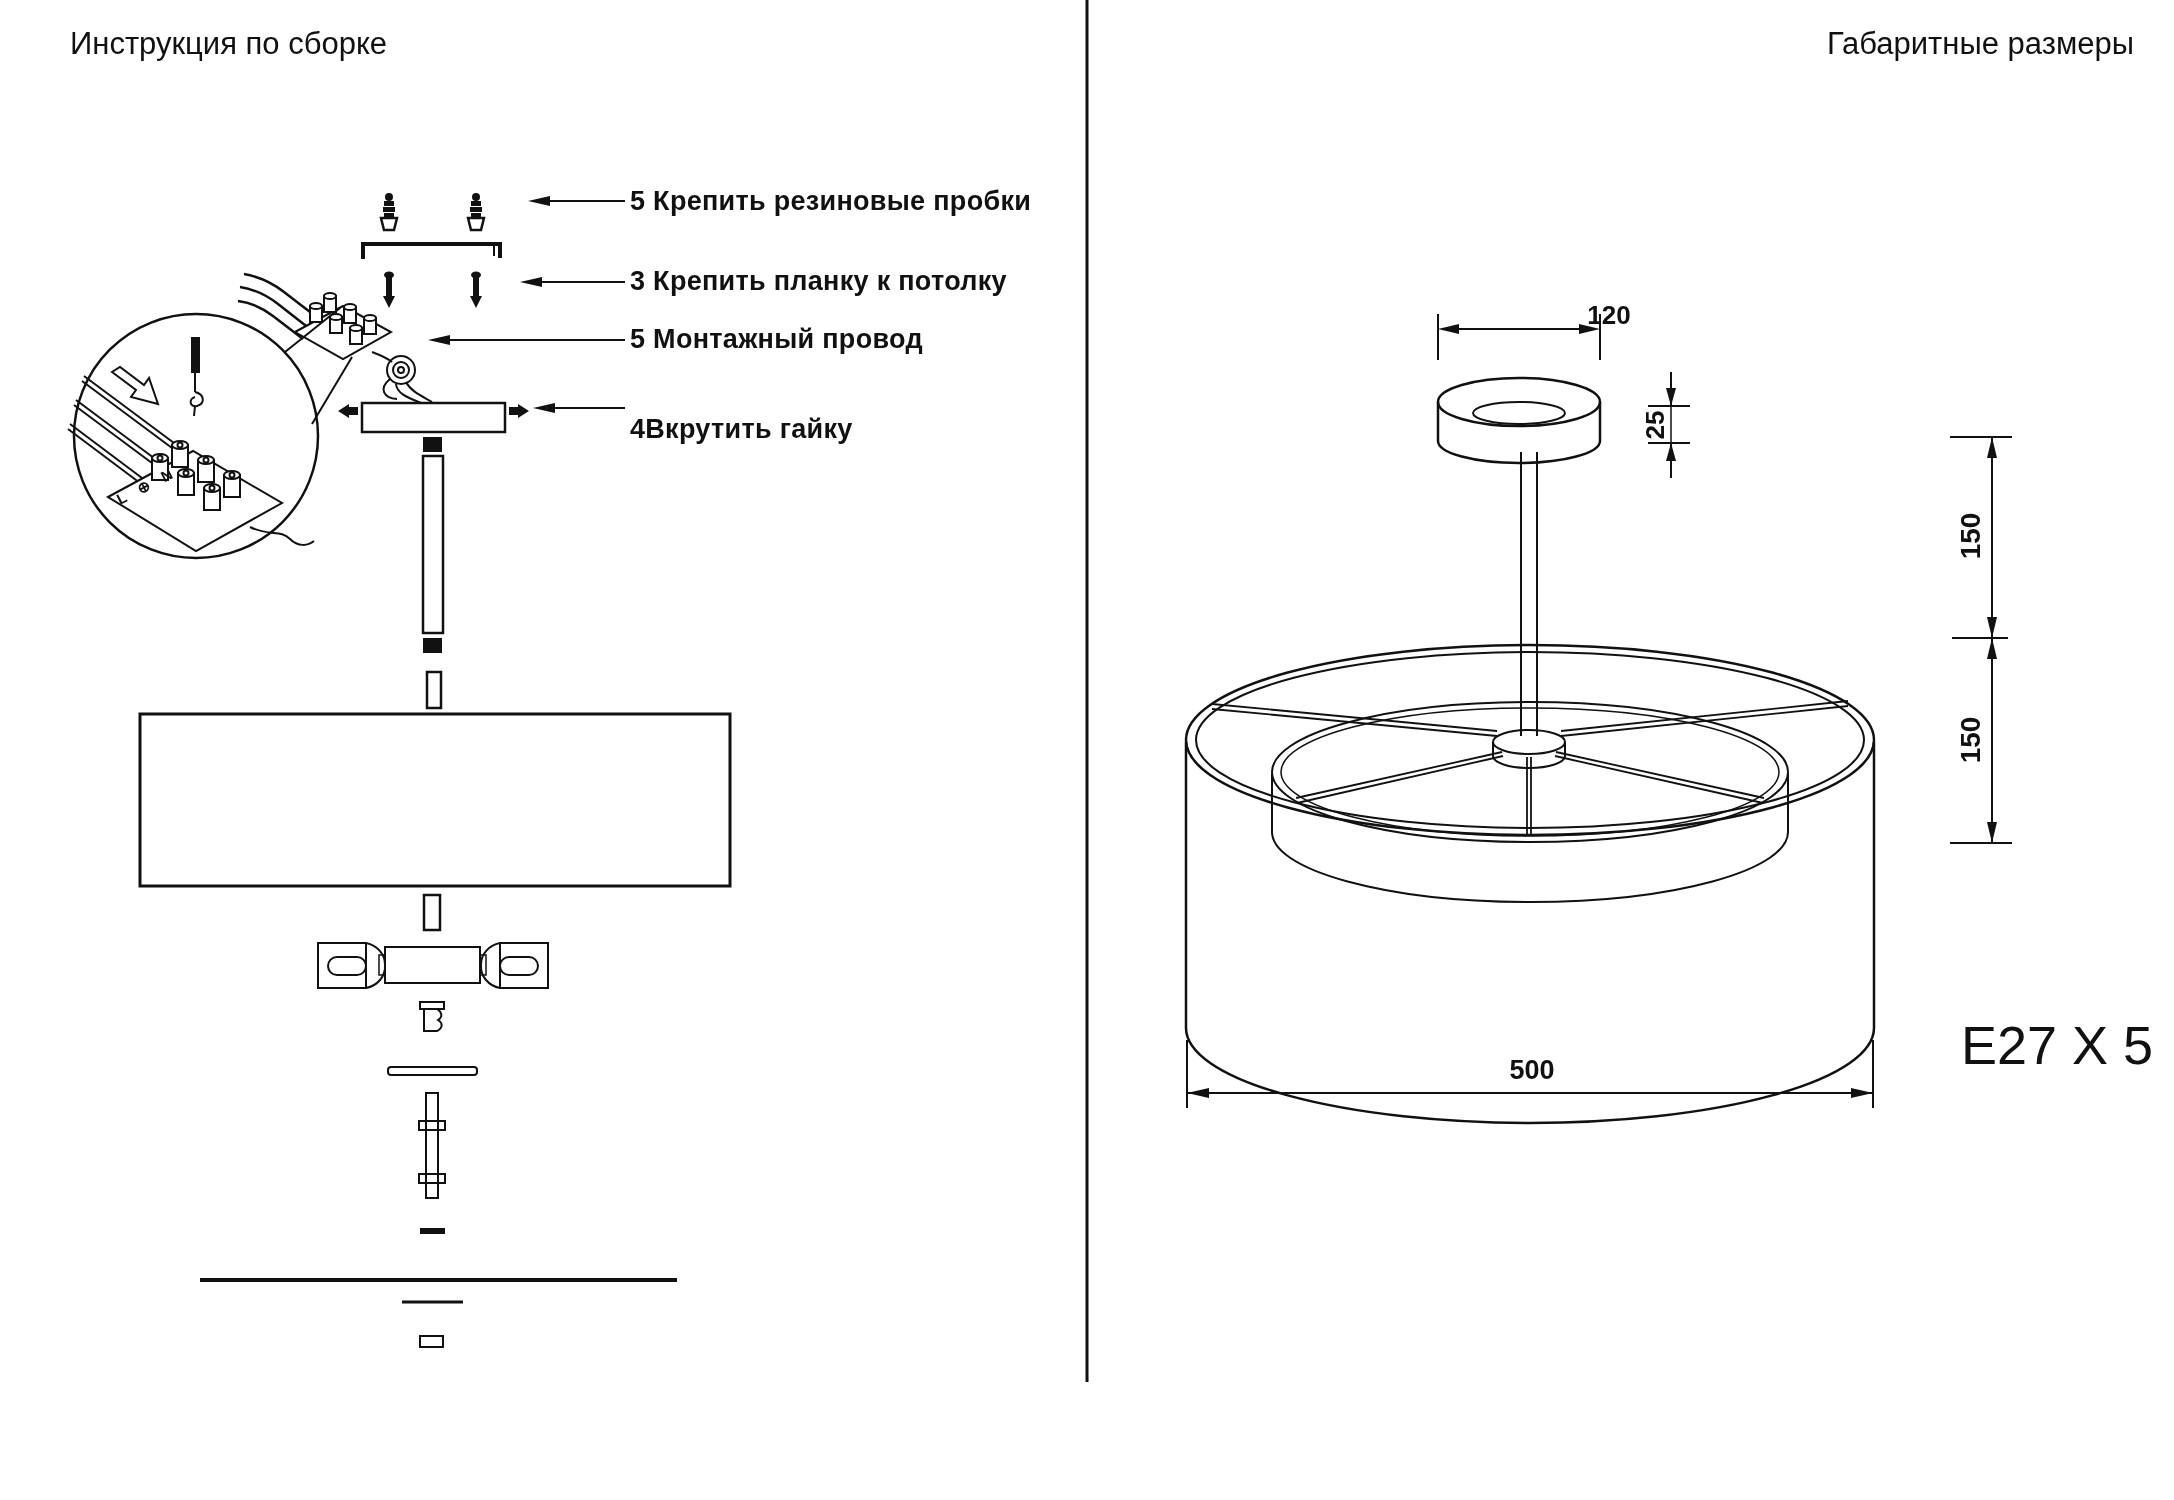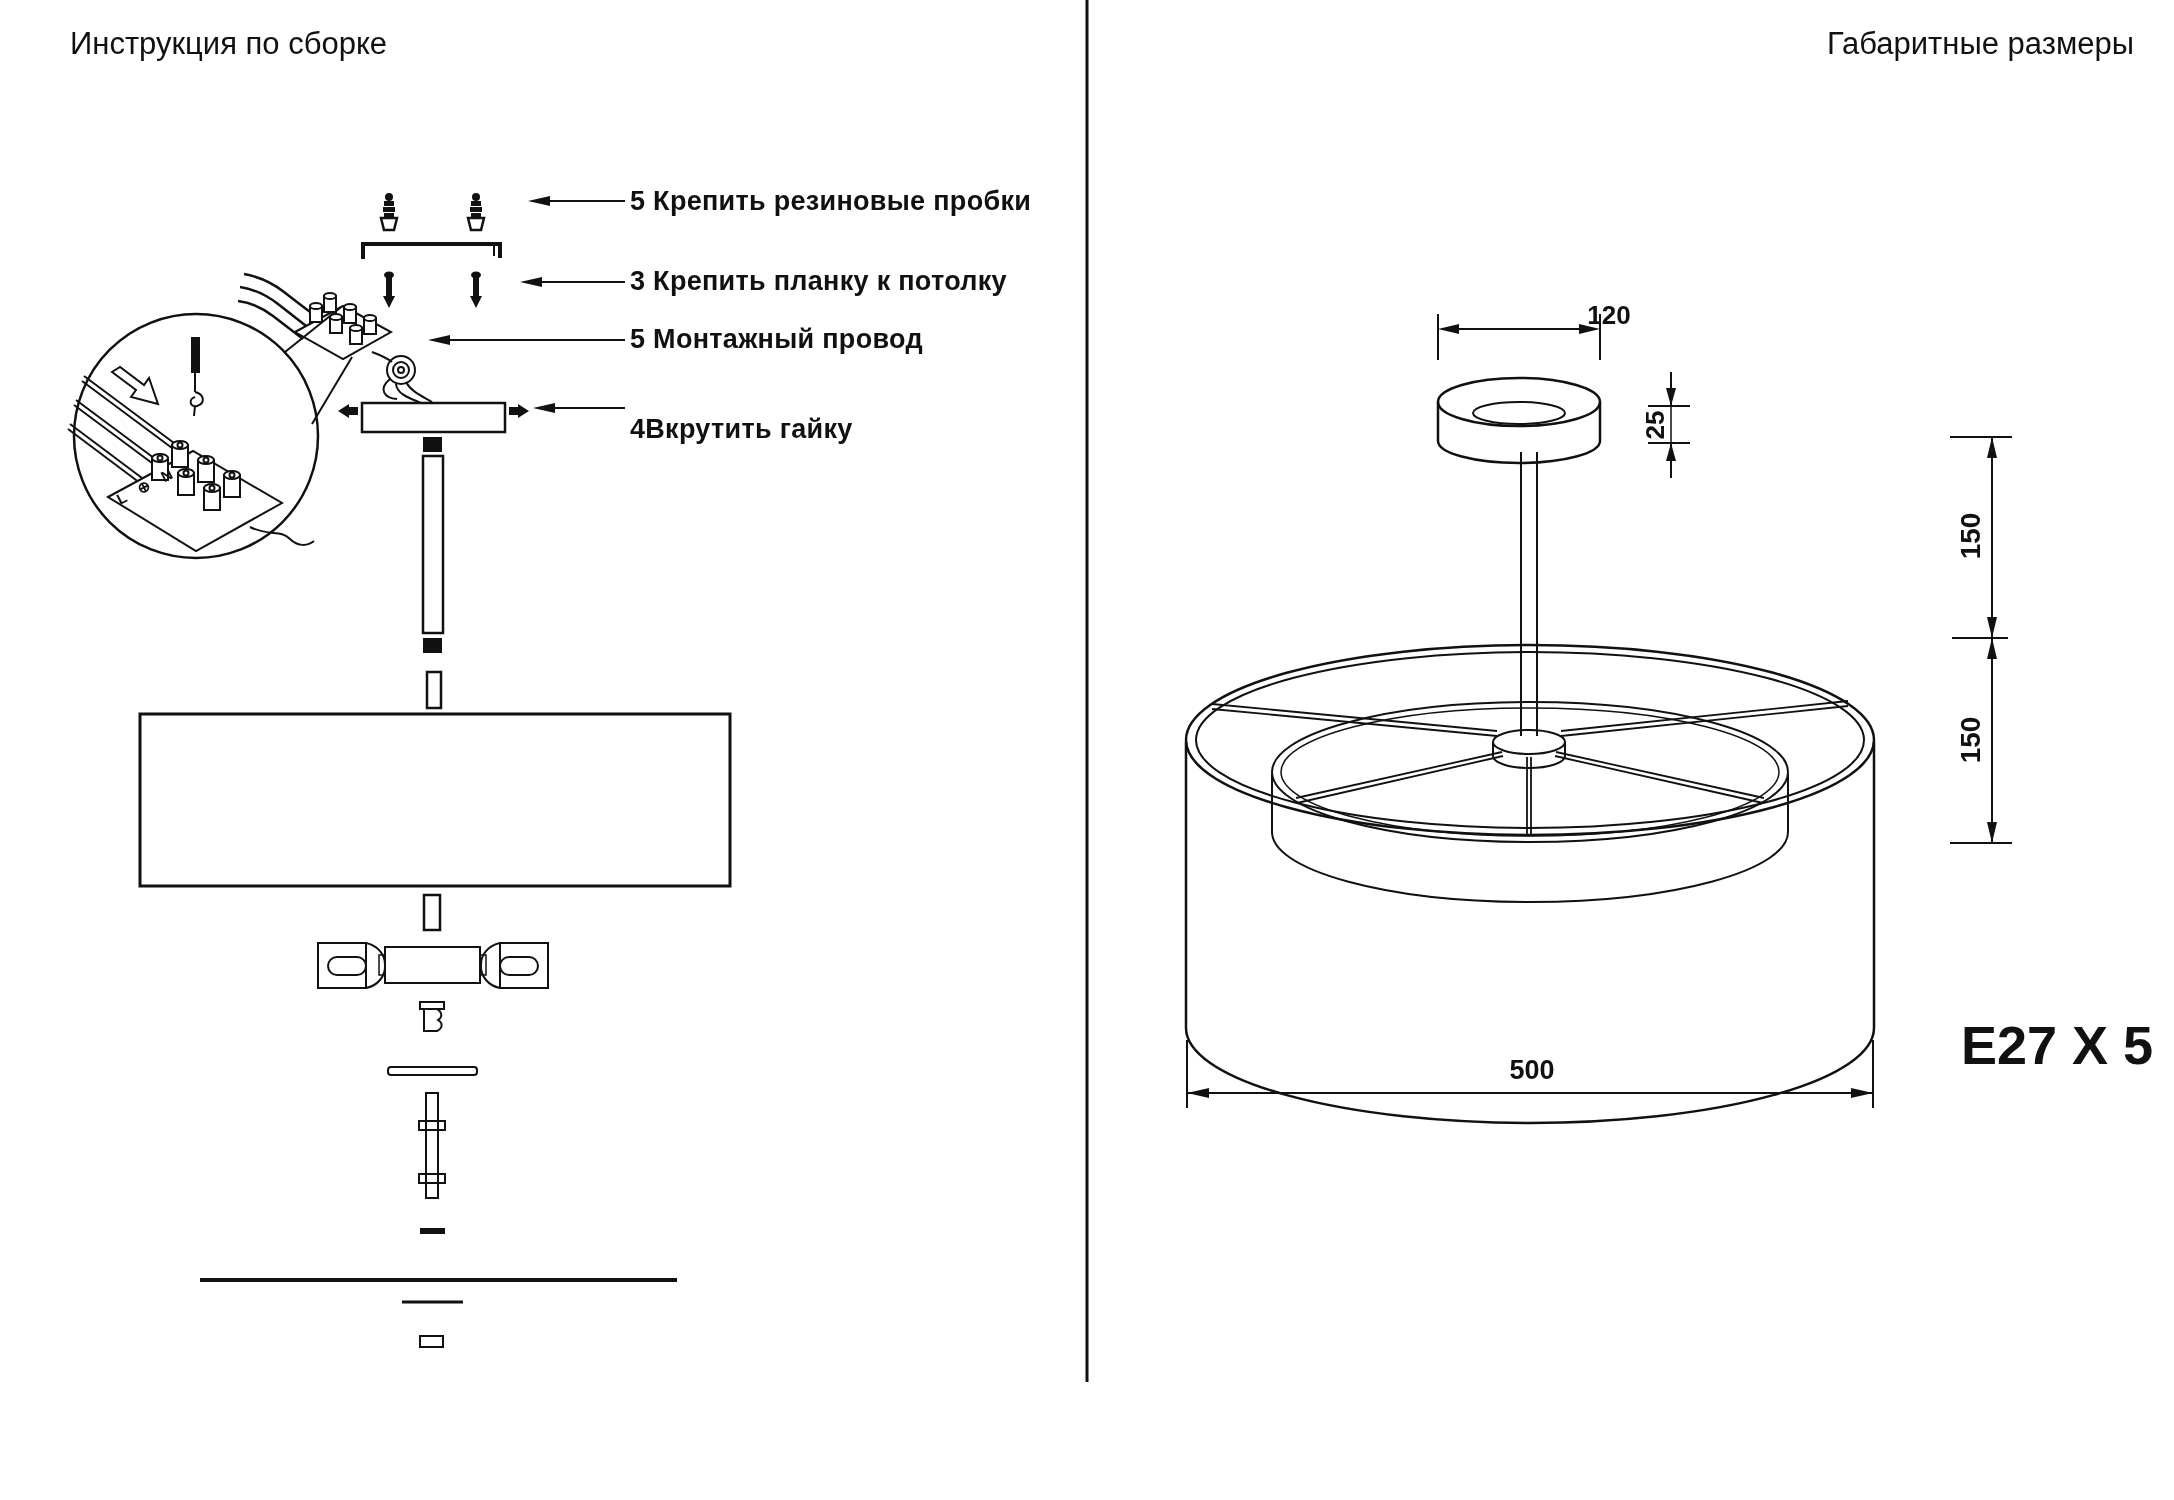--- a/index.html
+++ b/index.html
@@ -33,21 +33,21 @@
     transform:translate(-50%,-50%);
     font-size:26px;
     font-weight:700;
     white-space:nowrap;
   }
   .dim-label.rot{transform:translate(-50%,-50%) rotate(-90deg);}
   .lamp-spec{
     position:absolute;
     left:1961px;top:1014px;
     font-size:54px;
-    font-weight:700;
+    font-weight:400;
     white-space:nowrap;
   }
   .caption{
     position:absolute;
     left:0;top:1415px;width:100%;
     text-align:center;
     font-size:36px;
     white-space:nowrap;
   }
 </style>

